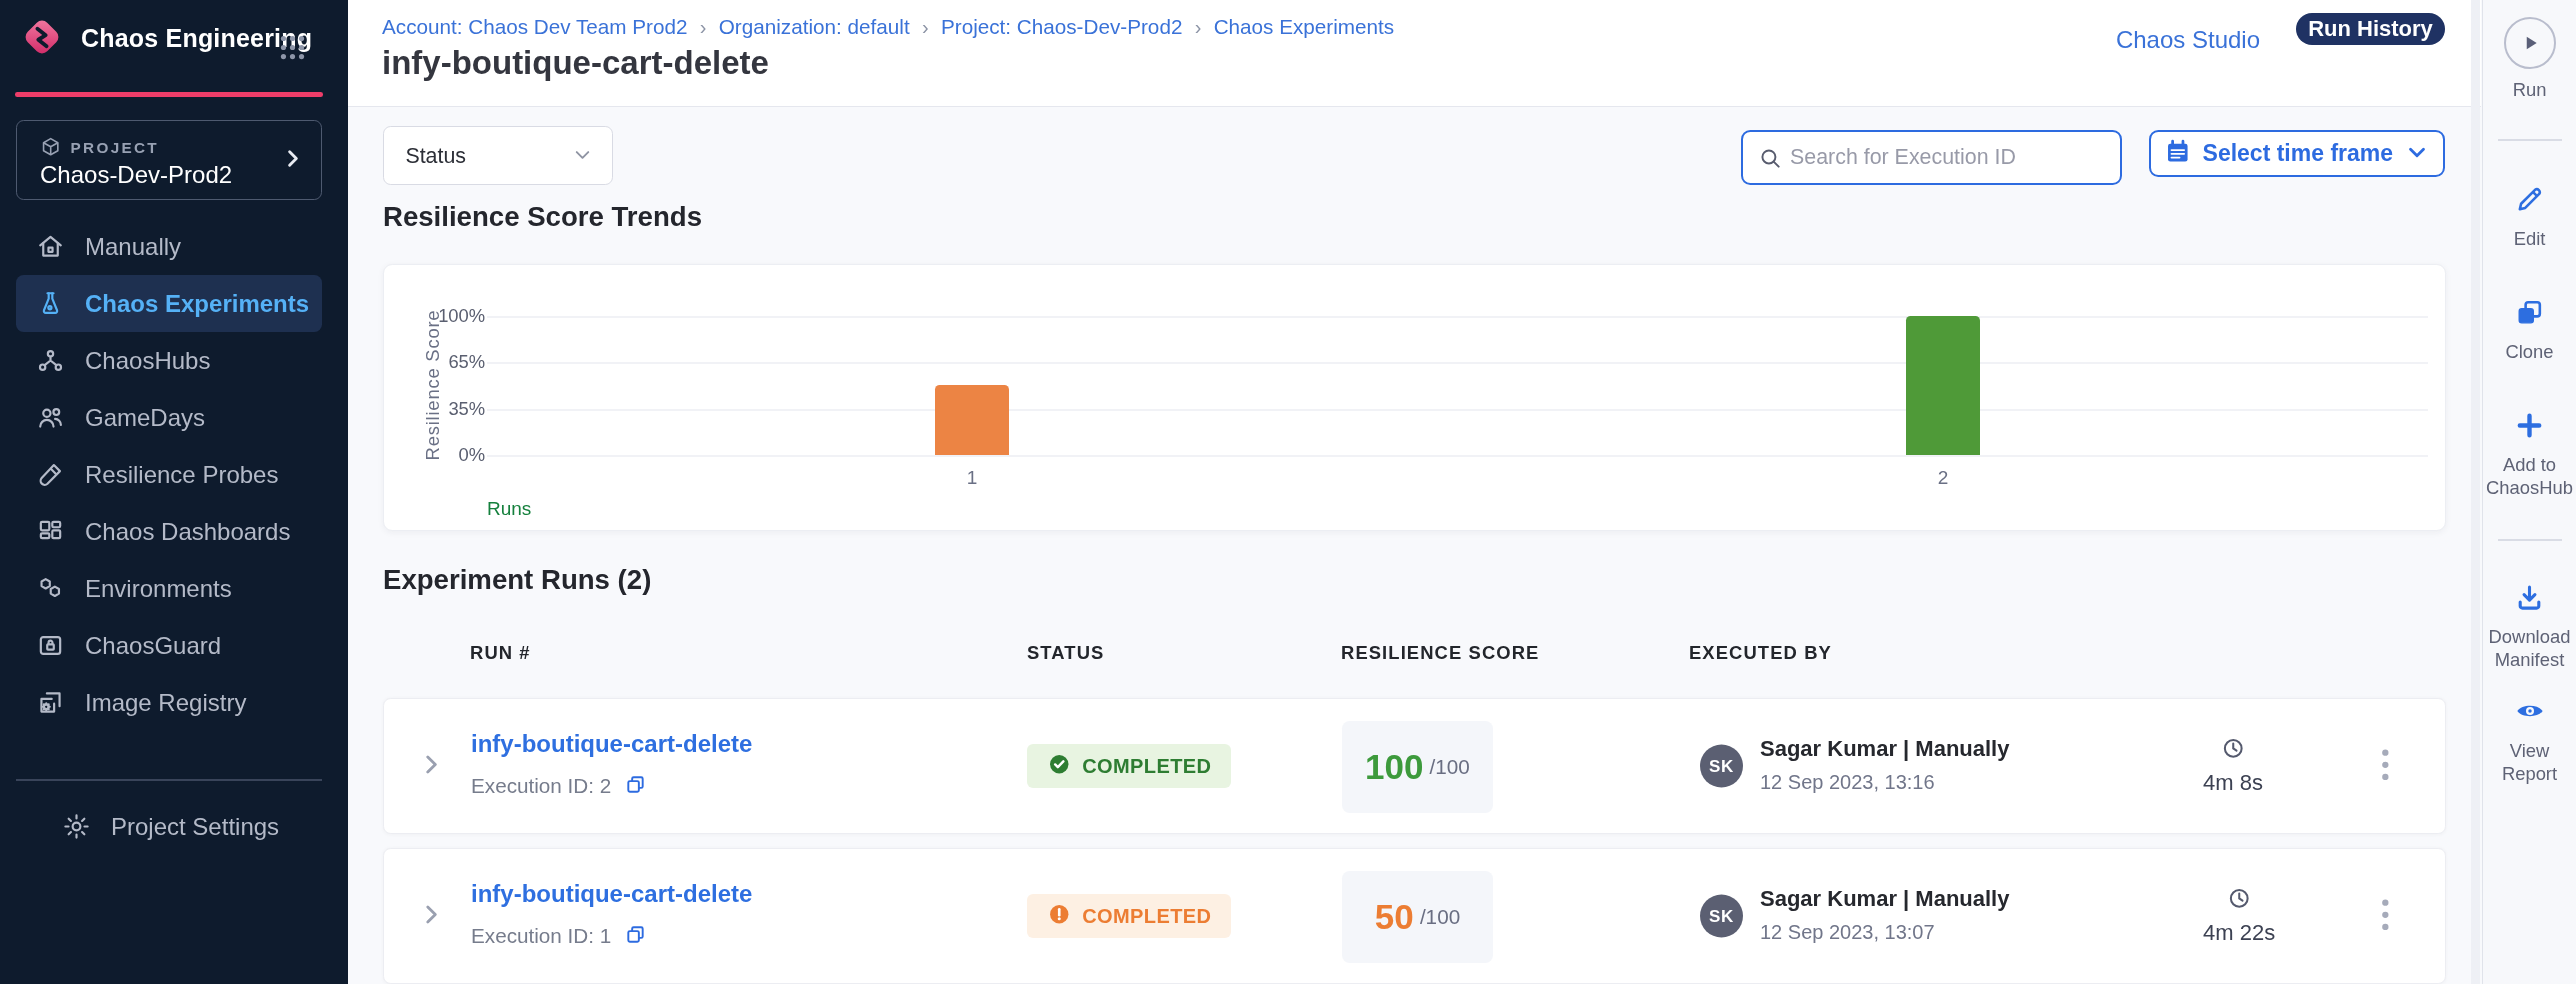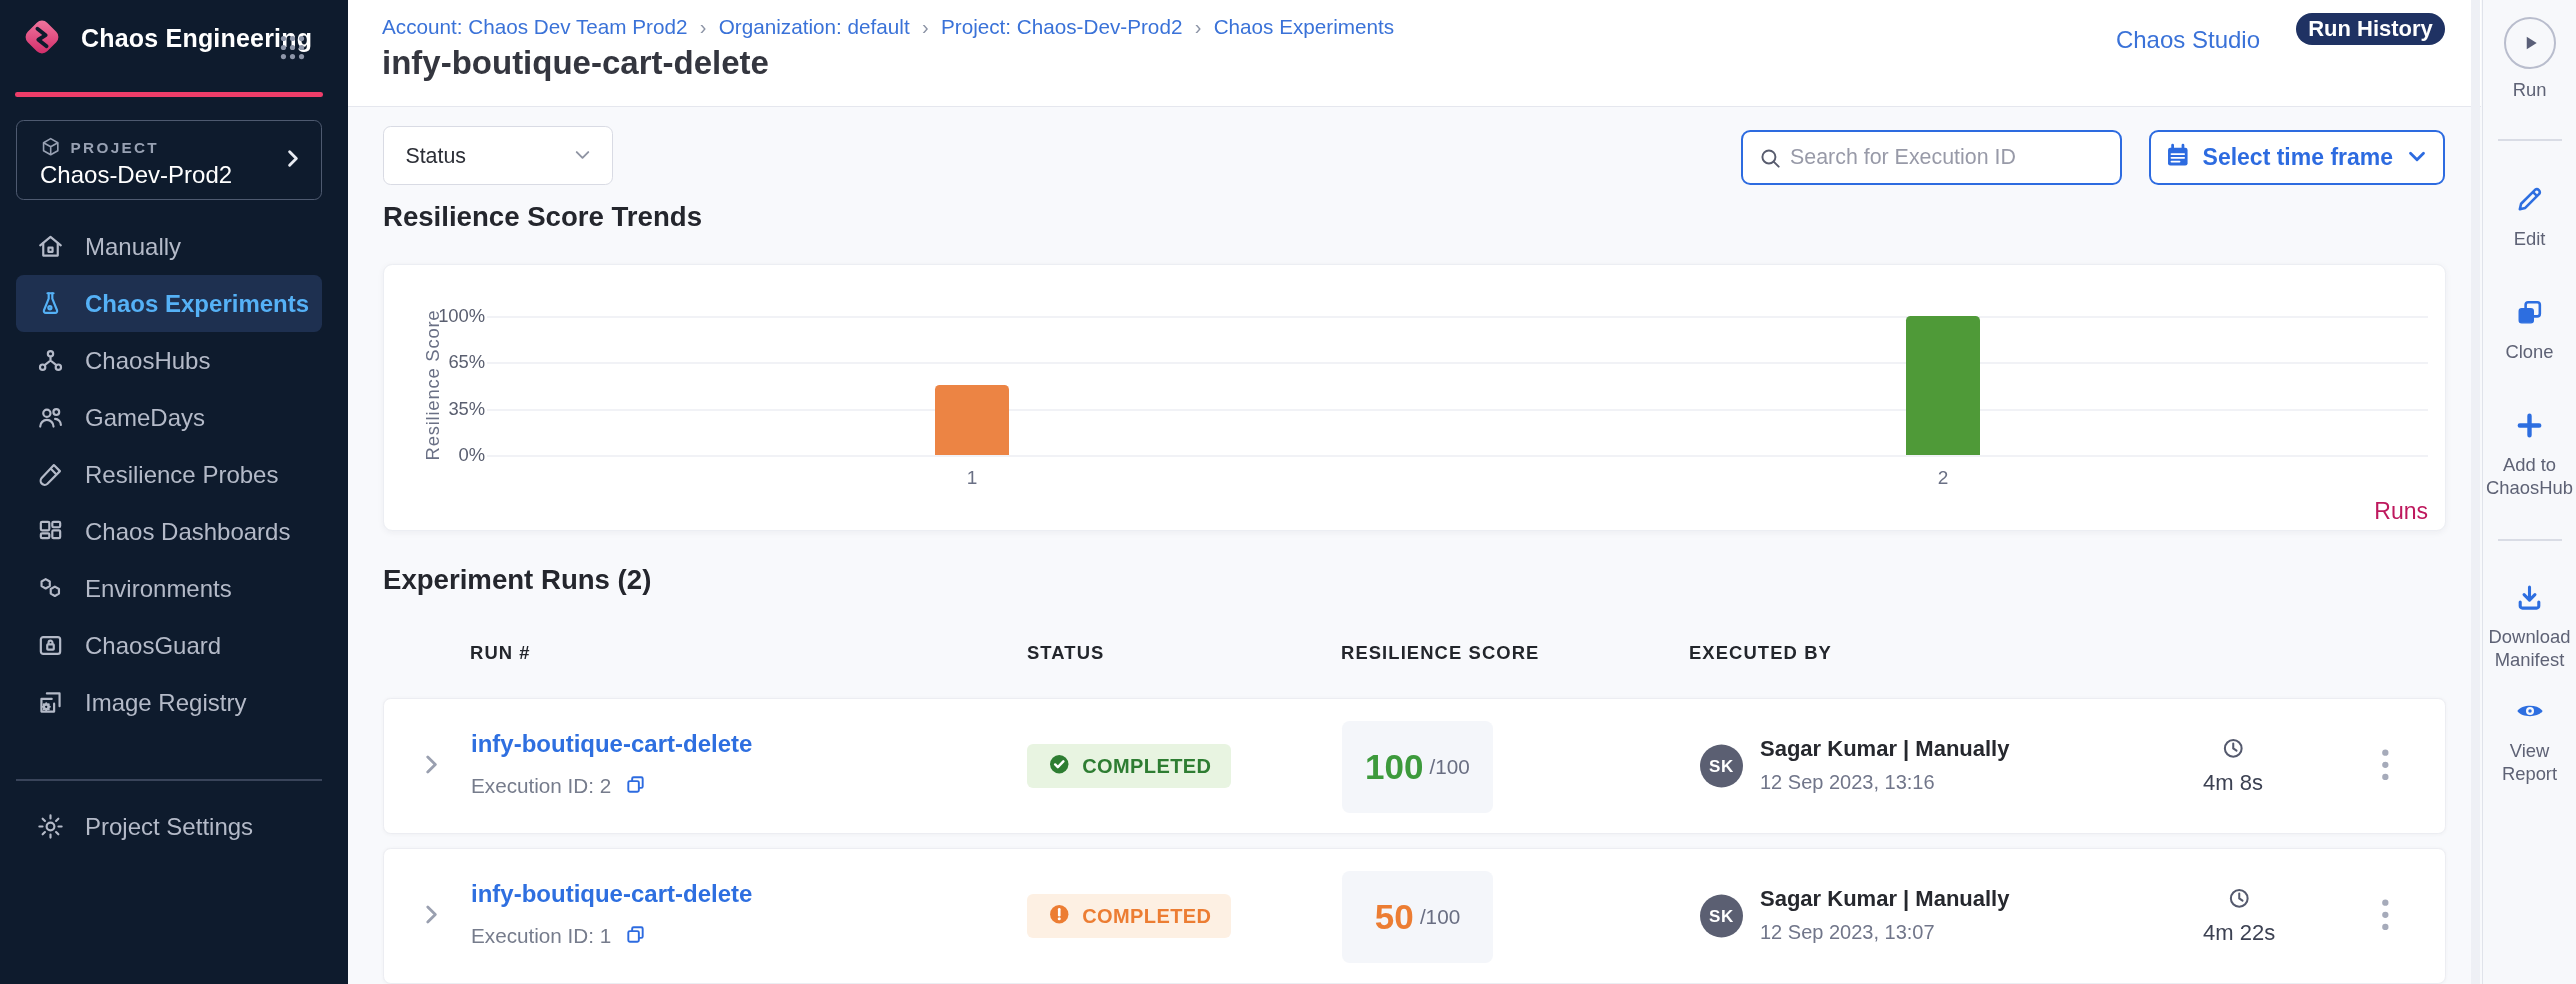--- a/index.html
+++ b/index.html
@@ -17,55 +17,55 @@
   .project-label { font-size:15.3px; font-weight:bold; letter-spacing:2.3px; }
   .project-name { position:absolute; left:23px; top:40px; color:#fff; font-size:24px; }
   .project-chevron { position:absolute; right:17px; top:50%; transform:translateY(-50%); color:#e8ebf2; }
   .nav { position:absolute; left:0; top:218px; width:100%; }
   .nav-item { position:relative; height:57px; margin:0 16px; width:306px; display:flex; align-items:center; gap:20px; padding-left:20px; border-radius:7.7px; color:#b4bac8; cursor:pointer; }
   .nav-item .nav-label { font-size:24px; }
   .nav-item.active { background:#1e3050; color:#55b1f6; }
   .nav-item.active .nav-label { font-weight:bold; }
   .nav-icon { width:29px; height:29px; flex:0 0 29px; }
   .side-divider { position:absolute; left:16px; top:779px; width:306px; height:1.5px; background:#39445a; }
-  .settings-item { position:absolute; top:798px; }
+  .settings-item { position:absolute; top:798px;padding-left:26px; }
 
   
   .header { position:absolute; left:348px; top:0; width:2133px; height:107px; background:#fff; border-bottom:1.5px solid #e5e7ee; }
   .breadcrumb { position:absolute; left:34px; top:15.3px; font-size:20.7px; display:flex; gap:12.3px; align-items:center; }
   .breadcrumb a { color:#3a72d8; text-decoration:none; cursor:pointer; }
   .crumb-sep { color:#8b93a5; font-size:20px; }
   .page-title { position:absolute; left:34px; top:44px; font-size:33px; font-weight:bold; color:#34363f; }
   .studio-link { position:absolute; right:221px; top:26px; color:#3a72d8; font-size:24px; cursor:pointer; }
   .run-history-btn { position:absolute; right:36px; top:13px; width:149px; height:32px; background:#1f3263; color:#fff; font-size:22px; font-weight:bold; border:none; border-radius:23px; cursor:pointer; }
 
   
   .status-select { position:absolute; left:383px; top:126px; width:230px; height:59px; background:#fff; border:1.5px solid #d9dbe4; border-radius:7.7px; cursor:pointer; }
   .status-select .sel-label { position:absolute; left:21.4px; top:50%; transform:translateY(-50%); font-size:21.4px; color:#2c2f37; }
   .status-select .sel-caret { position:absolute; right:18.4px; top:50%; transform:translateY(-50%); color:#8f94a3; }
   .search-box { position:absolute; left:1741px; top:130px; width:381px; height:55px; background:#fff; border:2.3px solid #2d6be0; border-radius:9.2px; }
   .search-box svg { position:absolute; left:13.8px; top:50%; transform:translateY(-50%); color:#585c6e; }
   .search-box input { position:absolute; left:47px; top:0; width:322px; height:100%; border:none; outline:none; font-size:21.4px; color:#2c2f37; background:transparent; font-family:inherit; }
   .search-box input::placeholder { color:#989aa8; }
-  .timeframe-btn { position:absolute; left:2149px; top:130px; width:296px; height:55px; background:#fff; border:2.3px solid #2d6be0; border-radius:9.2px; display:flex; align-items:center; justify-content:center; gap:10.7px; color:#2d6be0; cursor:pointer; }
+  .timeframe-btn { position:absolute; left:2149px; top:130px; width:296px; height:47px; background:#fff; border:2.3px solid #2d6be0; border-radius:9.2px; display:flex; align-items:center; justify-content:center; gap:10.7px; color:#2d6be0; cursor:pointer; }
   .timeframe-btn .tf-label { font-size:23px; font-weight:bold; }
 
   
   .section-heading { position:absolute; font-size:27.6px; font-weight:bold; color:#24262d; }
   .chart-heading { left:383px; top:201px; }
   .runs-heading { left:383px; top:564px; }
   .chart-card { position:absolute; left:383px; top:264px; width:2063px; height:267px; background:#fff; border:0.8px solid #eceef3; border-radius:9.2px; box-shadow:0 1.5px 6.1px rgba(40,41,61,.05); }
   .grid-line { position:absolute; left:103px; width:1941px; height:1.5px; background:#f1f2f6; }
   .ytick { position:absolute; left:9.2px; width:92px; text-align:right; font-size:18.4px; color:#5a5f70; transform:translateY(-50%); }
   .ylabel { position:absolute; left:-93px; top:109px; width:283px; text-align:center; transform:rotate(-90deg); font-size:18.4px; color:#6a7085; letter-spacing:0.8px; }
   .chart-plot { position:absolute; left:103px; top:51px; width:1941px; height:139px; }
   .bar { position:absolute; bottom:0; width:74px; border-radius:4.6px 4.6px 0 0; }
   .chart-xticks { position:absolute; left:103px; top:202px; width:1941px; height:26px; }
   .xtick { position:absolute; transform:translateX(-50%); font-size:19px; color:#6a7085; }
-  .xlabel { position:absolute; left:103px; top:233px; width:1941px; text-align:right; font-size:23px; color:#be185d; }
+  .xlabel { position:absolute; left:103px; top:233px; width:1941px; text-align:left; font-size:19px; color:#15803d; }
 
   
   .table-header { position:absolute; top:642px; left:0; width:100%; font-size:18.4px; font-weight:bold; color:#23262c; letter-spacing:1.1px; }
   .th { position:absolute; }
   .th-run { left:470px; } .th-status { left:1027px; } .th-score { left:1341px; } .th-exec { left:1689px; }
   .run-row { position:absolute; left:383px; width:2063px; height:136px; background:#fff; border:0.8px solid #ecedf2; border-radius:7.7px; box-shadow:0 0.8px 3.8px rgba(40,41,61,.04); }
   .row-1 { top:698px; } .row-2 { top:848px; }
   .row-chevron { position:absolute; left:34px; top:50%; transform:translateY(-50%); color:#9aa0b0; cursor:pointer; }
   .run-name { position:absolute; left:87px; top:31px; font-size:24px; font-weight:bold; color:#2e6fe0; text-decoration:none; cursor:pointer; }
   .exec-row { position:absolute; left:87px; top:74px; display:flex; align-items:center; gap:12.3px; }

